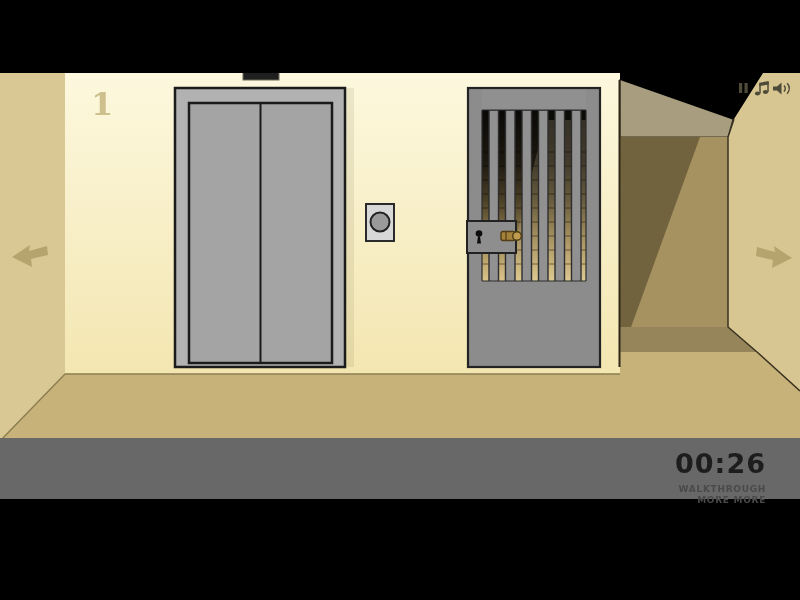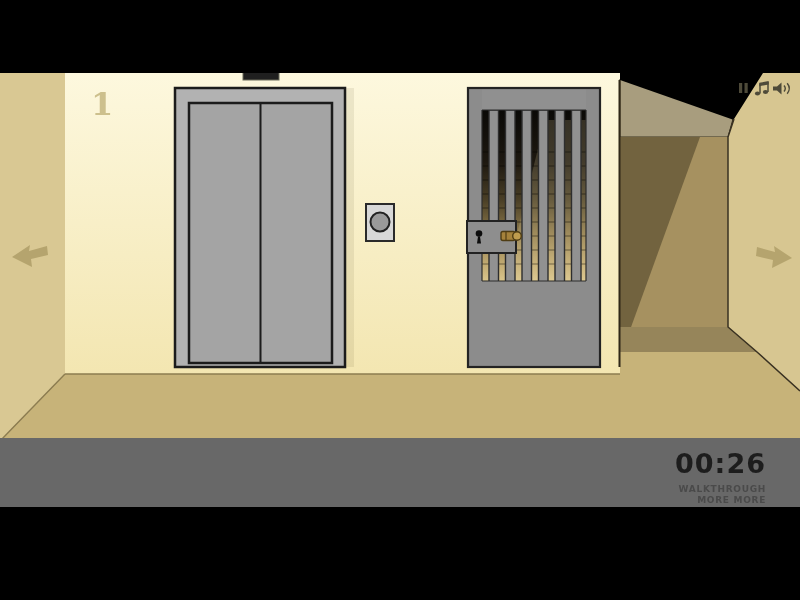--- a/index.html
+++ b/index.html
@@ -5,21 +5,21 @@
   html,body{margin:0;padding:0;background:#000;}
   .stage{position:relative;width:800px;height:600px;background:#000;overflow:hidden;
          font-family:"DejaVu Sans","Liberation Sans",sans-serif;}
   .scene-svg{position:absolute;left:0;top:0;}
   .letterbox{position:absolute;left:0;width:800px;background:#000;}
   .letterbox.top{top:0;height:73px;}
   .letterbox.bottom{top:525px;height:75px;}
   .floor-number{position:absolute;left:91px;top:88px;width:30px;
     font-family:"DejaVu Serif","Liberation Serif",serif;font-weight:bold;
     font-size:32px;color:#cdc08d;line-height:1;}
-  .hud-bar{position:absolute;left:0;top:438px;width:800px;height:69px;background:#686868;}
+  .hud-bar{position:absolute;left:0;top:438px;width:800px;height:61px;background:#686868;}
   .hud-right{position:absolute;right:34px;top:12px;text-align:right;}
   .hud-timer{font-size:27px;font-weight:bold;color:#1d1d1d;letter-spacing:1px;line-height:1;}
   .hud-link{font-size:9px;font-weight:bold;color:#4a4a4a;letter-spacing:0.7px;
     line-height:11px;cursor:pointer;margin-left:38px;}
   .hud-link.first{margin-top:7px;}
 </style>
 </head>
 <body>
 
 <div class="stage">

